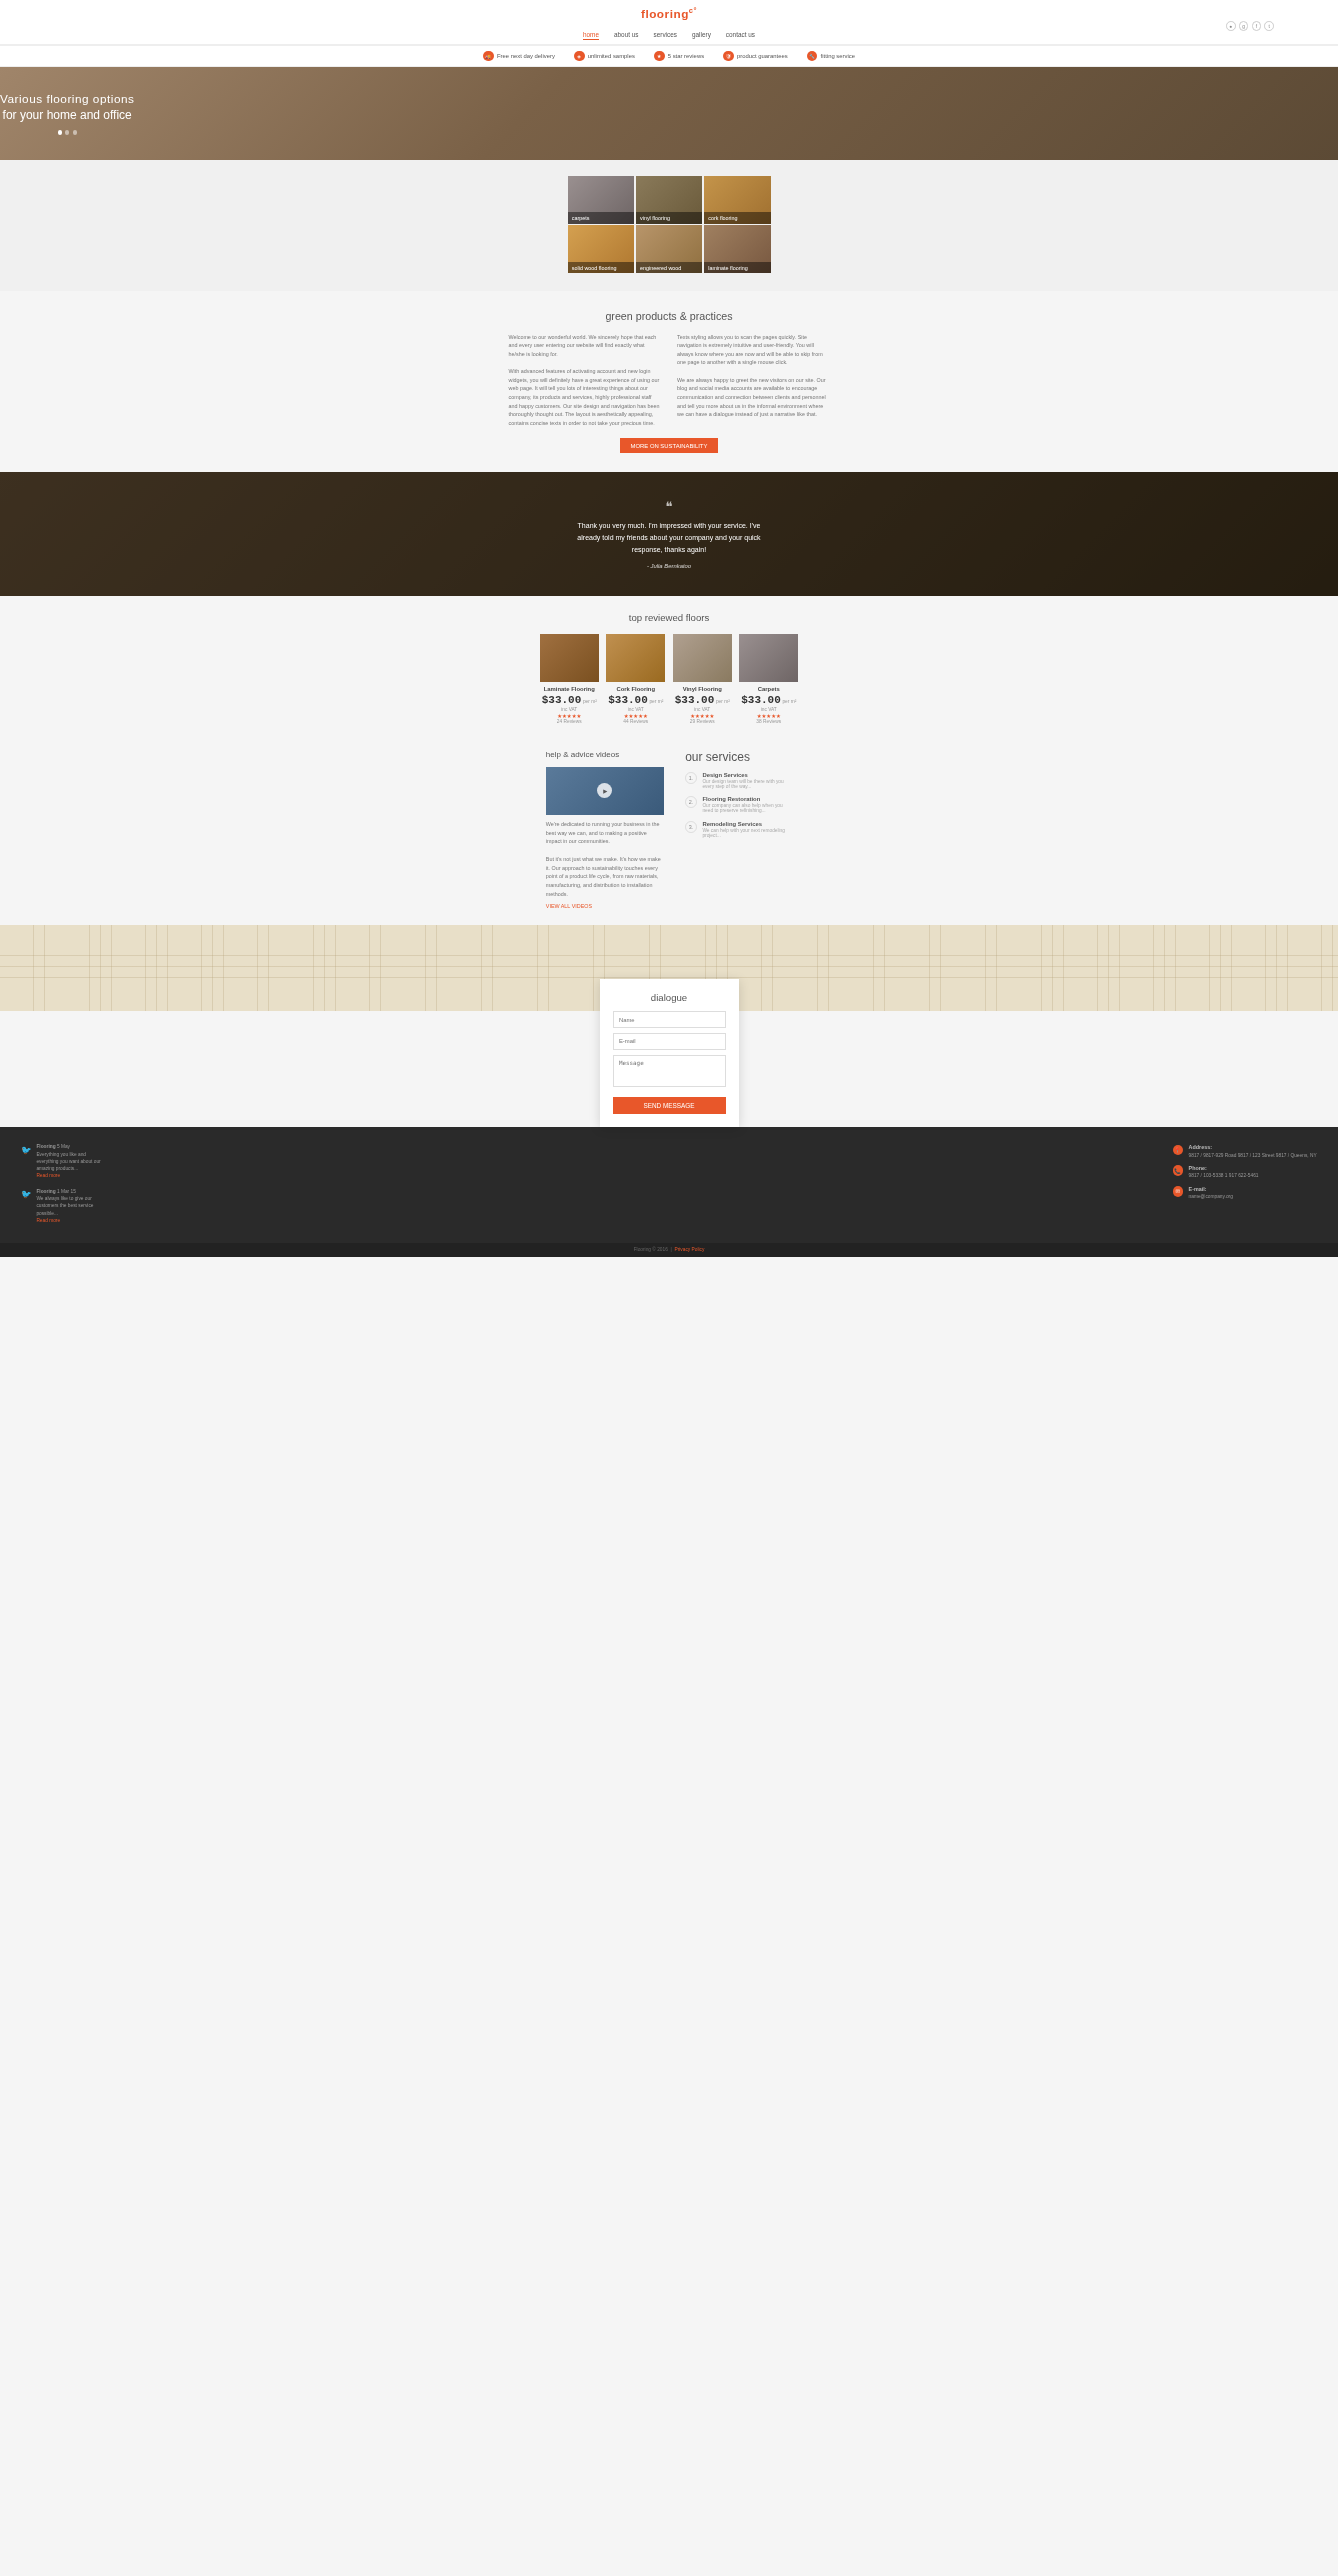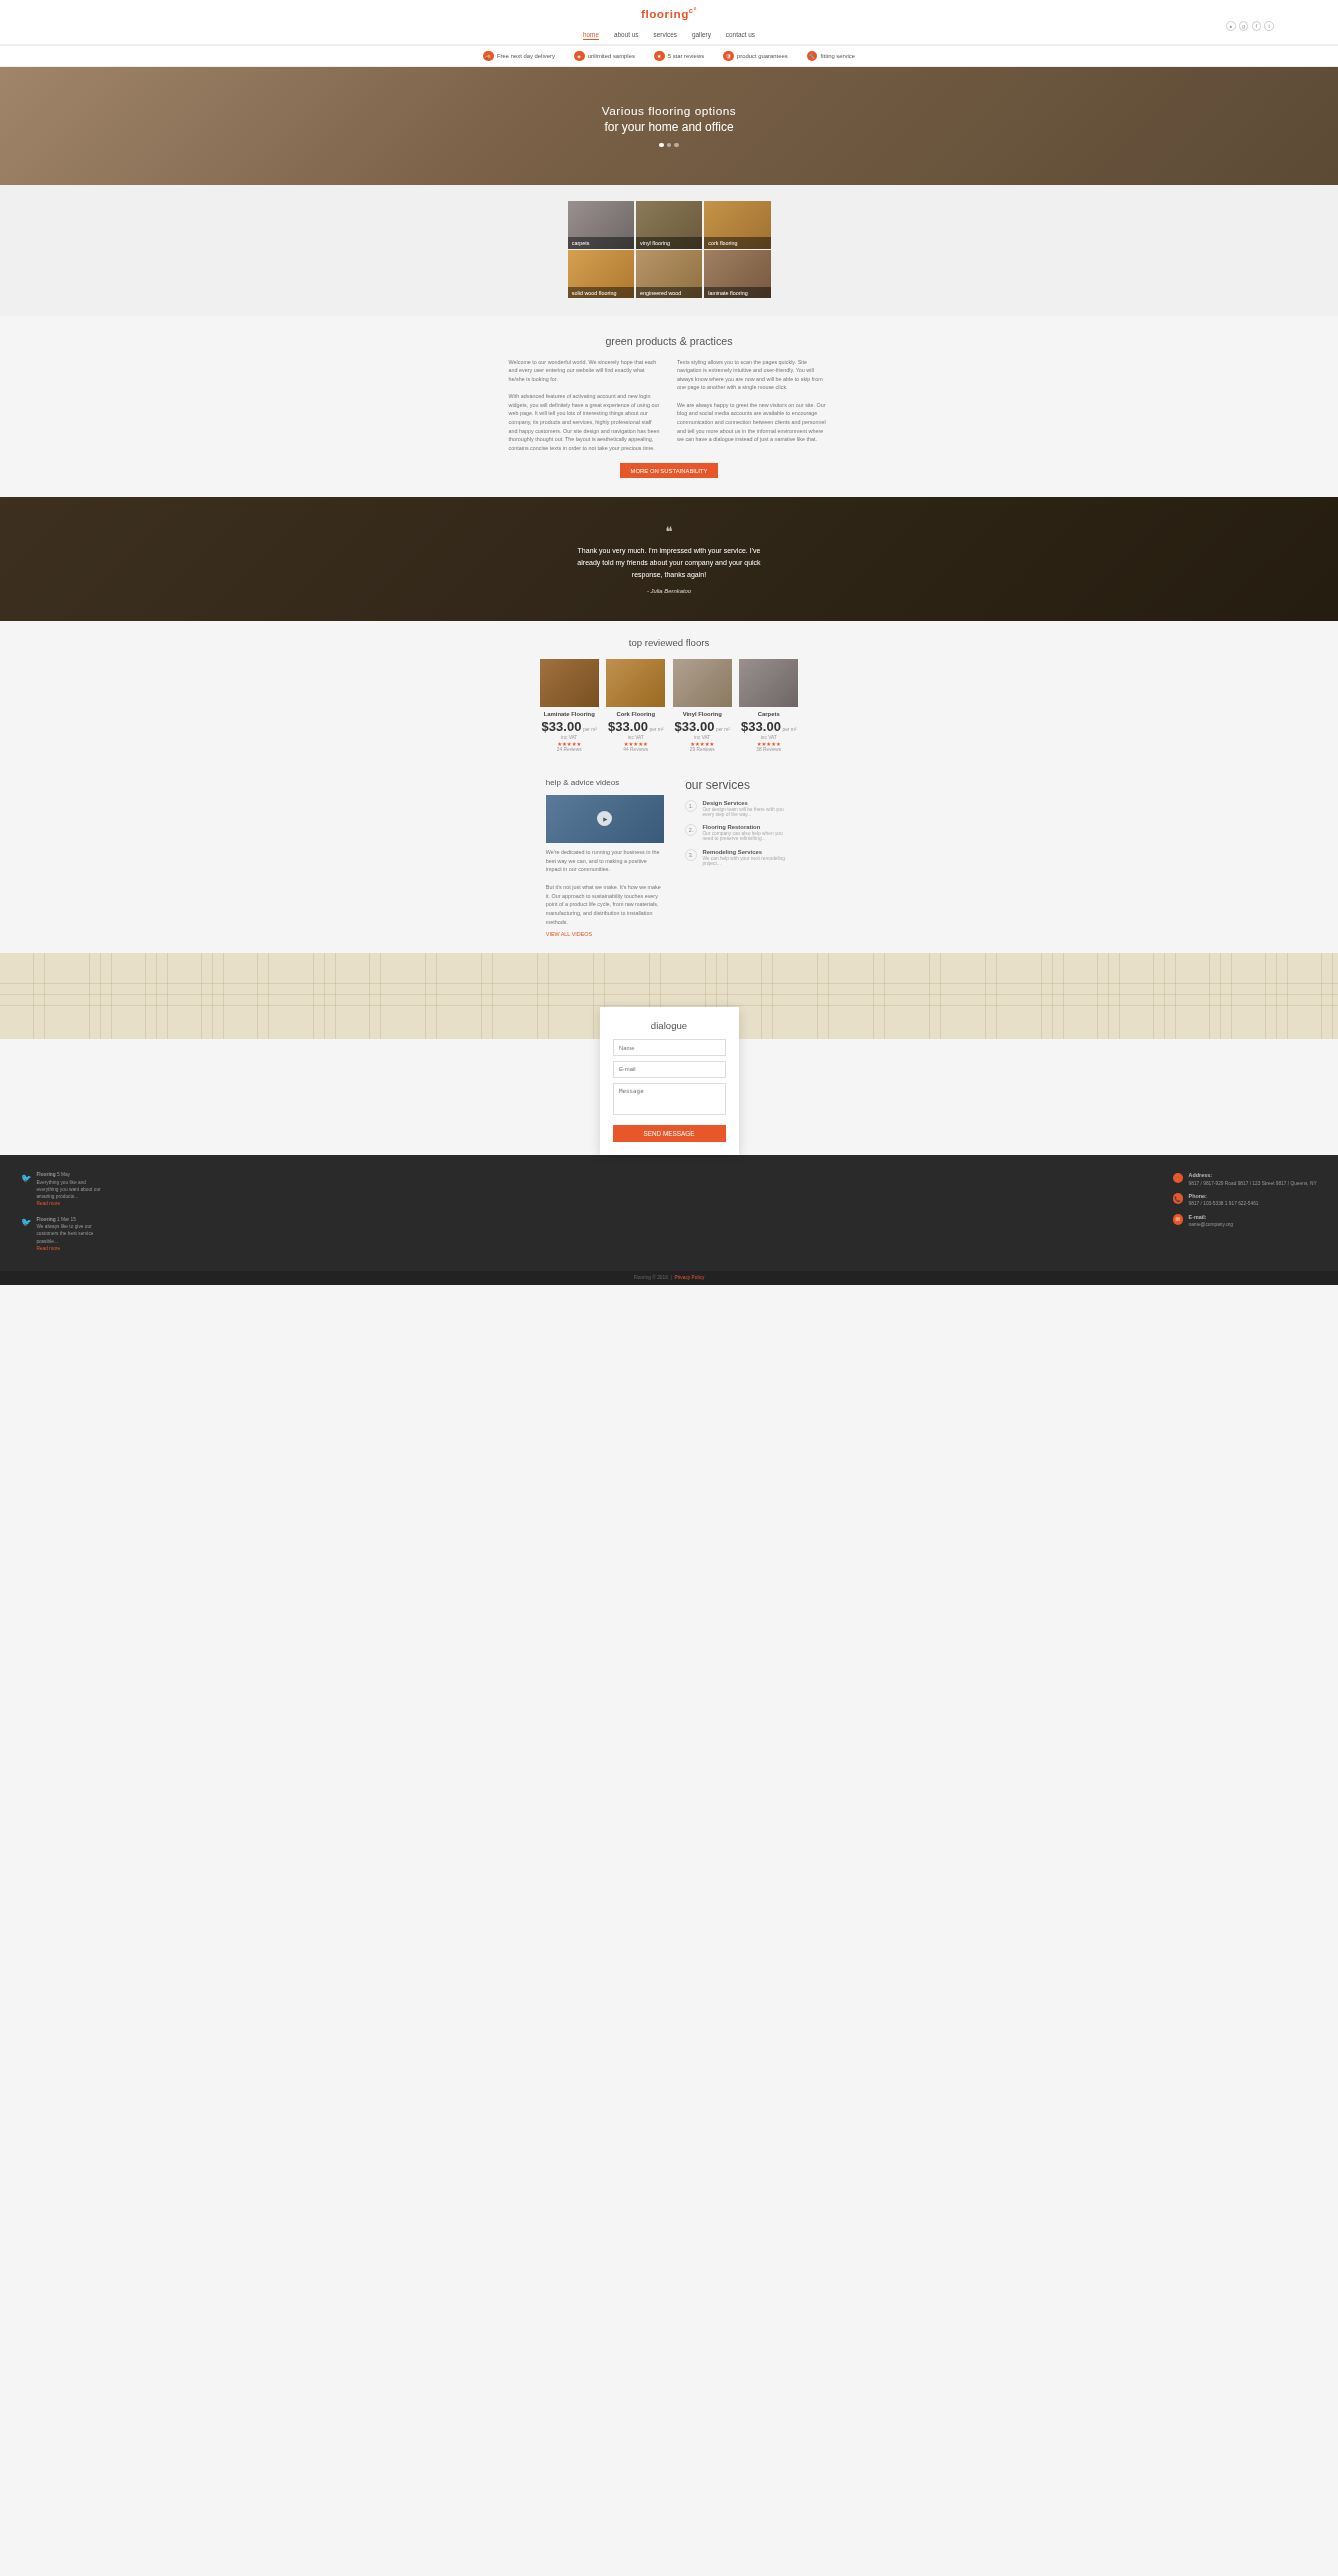--- a/index.html
+++ b/index.html
@@ -15,21 +15,21 @@
     .social-icons { display: flex; gap: 3.2px; position: absolute; right: 64px; top: 15px; }
     .social-icon { width: 9.6px; height: 9.6px; border: 0.5px solid #ccc; border-radius: 50%; display: flex; align-items: center; justify-content: center; font-size: 4.8px; color: #888; }
     .header-top { position: relative; display: flex; align-items: center; justify-content: center; }
 
     
     .features-bar { background: #fff; border-top: 0.5px solid #eee; border-bottom: 0.5px solid #eee; display: flex; justify-content: center; gap: 19px; padding: 4.3px 0; }
     .feature-item { display: flex; align-items: center; gap: 3.2px; font-size: 5.9px; color: #555; }
     .feature-icon { width: 10.7px; height: 10.7px; background: #e8572a; border-radius: 50%; display: flex; align-items: center; justify-content: center; color: #fff; font-size: 4.8px; }
 
     
-    .hero { width: 100%; height: 118px; background: linear-gradient(rgba(0,0,0,0.35), rgba(0,0,0,0.35)), #8b7355; display: flex; flex-direction: column; align-items: center; justify-content: center; text-align: center; position: relative; overflow: hidden; }
+    .hero { width: 100%; height: 93px; background: linear-gradient(rgba(0,0,0,0.35), rgba(0,0,0,0.35)), #8b7355; display: flex; flex-direction: column; align-items: flex-start; justify-content: center; text-align: center; position: relative; overflow: hidden; }
     .hero-bg { position: absolute; inset: 0; background: linear-gradient(135deg, #a0856a 0%, #7a6147 40%, #5c4a35 100%); z-index: 0; }
     .hero-content { position: relative; z-index: 1; color: #fff; }
     .hero h1 { font-size: 11.8px; font-weight: 300; letter-spacing: 0.5px; }
     .hero p { font-size: 12px; font-weight: 300; margin-top: 2.1px; }
     .hero-dots { display: flex; gap: 3.2px; margin-top: 8.6px; justify-content: center; }
     .hero-dot { width: 4.3px; height: 4.3px; border-radius: 50%; background: rgba(255,255,255,0.5); }
     .hero-dot.active { background: #fff; }
 
     
     .section-grid { background: #f0f0f0; padding: 16px 0; display: flex; justify-content: center; }
@@ -62,21 +62,21 @@
     .top-reviewed h2 { font-size: 9.6px; font-weight: 300; color: #555; margin-bottom: 10.7px; }
     .products-row { display: flex; justify-content: center; gap: 7.5px; flex-wrap: wrap; }
     .product-card { width: 59px; }
     .product-img { width: 59px; height: 48px; background: #bbb; margin-bottom: 4.3px; }
     .product-img-lam { background: linear-gradient(135deg, #a07040 0%, #7a5020 100%); }
     .product-img-cork { background: linear-gradient(135deg, #c09050 0%, #9a6a20 100%); }
     .product-img-vinyl { background: linear-gradient(135deg, #b0a090 0%, #8a7a60 100%); }
     .product-img-carpets { background: linear-gradient(135deg, #9a9090 0%, #6e6565 100%); }
     .product-name { font-size: 5.9px; font-weight: 700; color: #444; }
     .product-price { font-size: 5.9px; color: #444; margin-top: 1.1px; }
-    .product-price strong { font-size: 13px; color: #333; }
+    .product-price strong { font-size: 11px; color: #333; font-family: Liberation Mono, monospace; }
     .product-price .vat { font-size: 4.8px; color: #999; }
     .stars { color: #e8572a; font-size: 5.4px; margin-top: 1.1px; }
     .review-count { font-size: 4.8px; color: #999; }
 
     
     .help-services { background: #f5f5f5; padding: 10.7px 10.7px 16px 10.7px; display: flex; justify-content: center; gap: 21.4px; }
     .help-section { width: 118px; }
     .help-section h3 { font-size: 8px; font-weight: 300; color: #555; margin-bottom: 7.5px; }
     .video-thumb { width: 100%; height: 48px; background: linear-gradient(135deg, #5a7a9a 0%, #3a5a7a 100%); position: relative; display: flex; align-items: center; justify-content: center; margin-bottom: 5.4px; }
     .play-btn { width: 15px; height: 15px; background: rgba(255,255,255,0.8); border-radius: 50%; display: flex; align-items: center; justify-content: center; }

